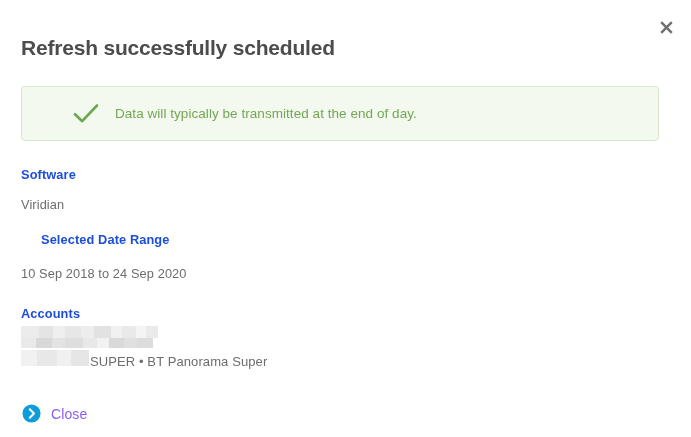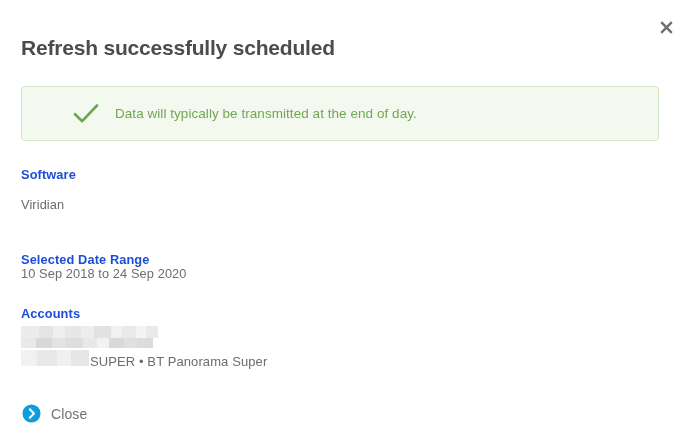--- a/index.html
+++ b/index.html
@@ -96,21 +96,21 @@
     position: absolute;
     left: 21px;
     font-size: 12.8px;
     font-weight: normal;
     color: #6d6d6d;
     letter-spacing: 0.1px;
   }
 
   .lbl-software   { top: 167px; }
   .val-software   { top: 197px; }
-  .lbl-daterange  { top: 252px; }
+  .lbl-daterange  { top: 232px; margin-left: 20px; }
   .val-daterange  { top: 266px; }
   .lbl-accounts   { top: 306px; }
 
   
   .accounts-block {
     position: absolute;
     left: 21px;
     top: 326px;
     width: 300px;
     height: 46px;
@@ -147,21 +147,21 @@
   }
   .close-arrow {
     width: 19px;
     height: 19px;
     flex: 0 0 auto;
     display: block;
   }
   .close-label {
     margin-left: 10px;
     font-size: 14px;
-    color: #737373;
+    color: #8b5cf6;
     letter-spacing: 0.1px;
   }
 </style>
 </head>
 <body>
 
 <div class="dialog">
 
   <div class="close-x" title="Close">
     <svg width="15" height="15" viewBox="0 0 15 15" aria-hidden="true">

